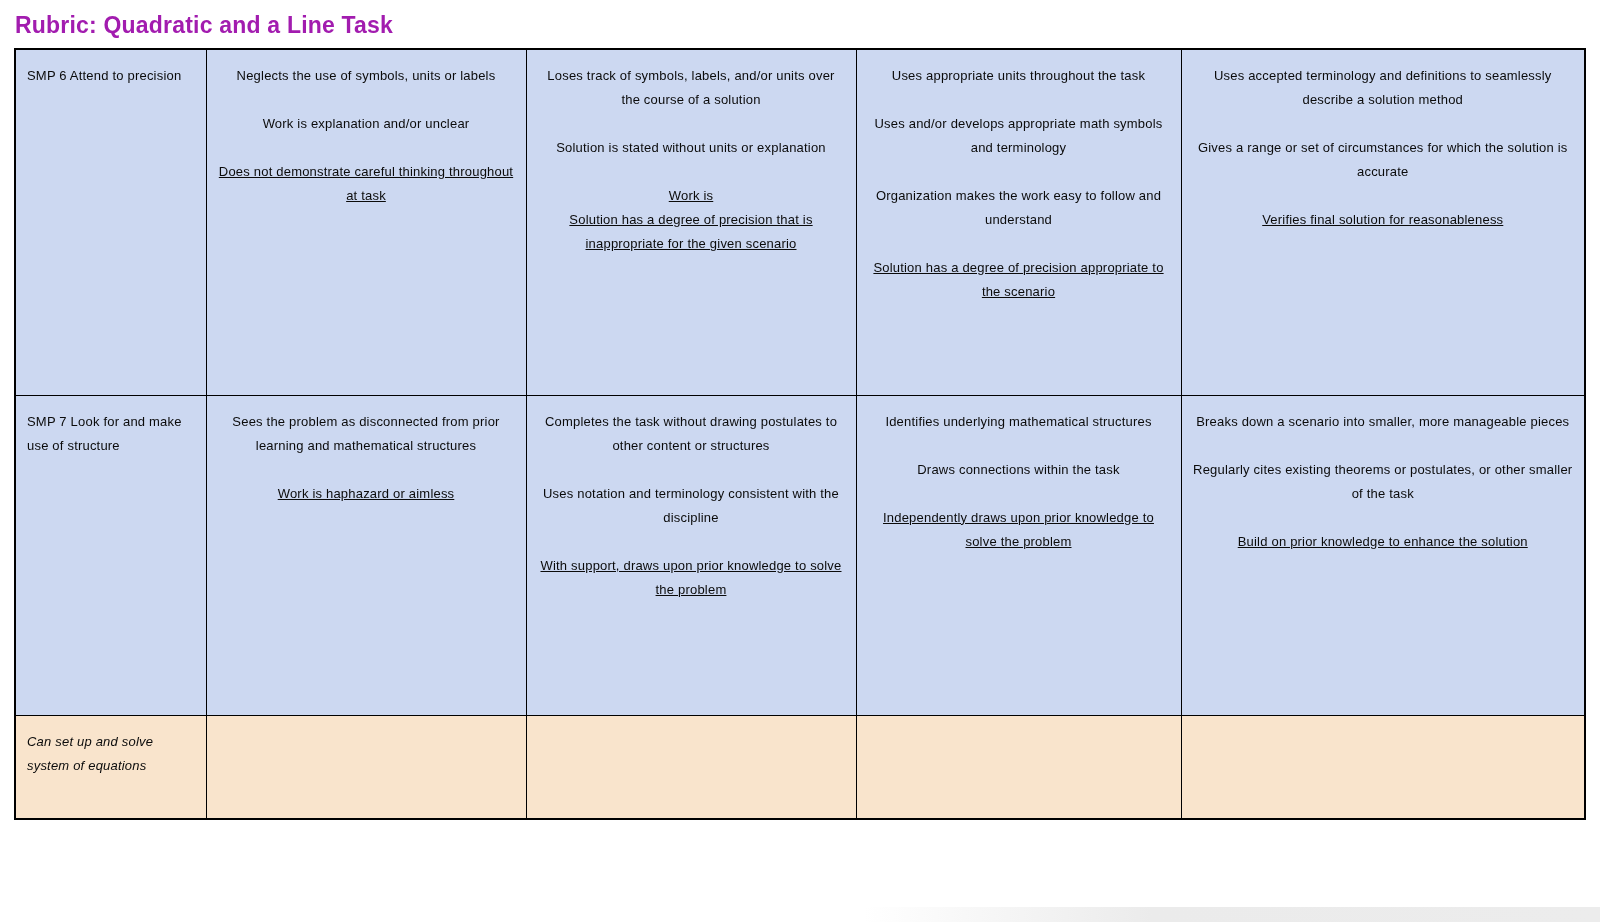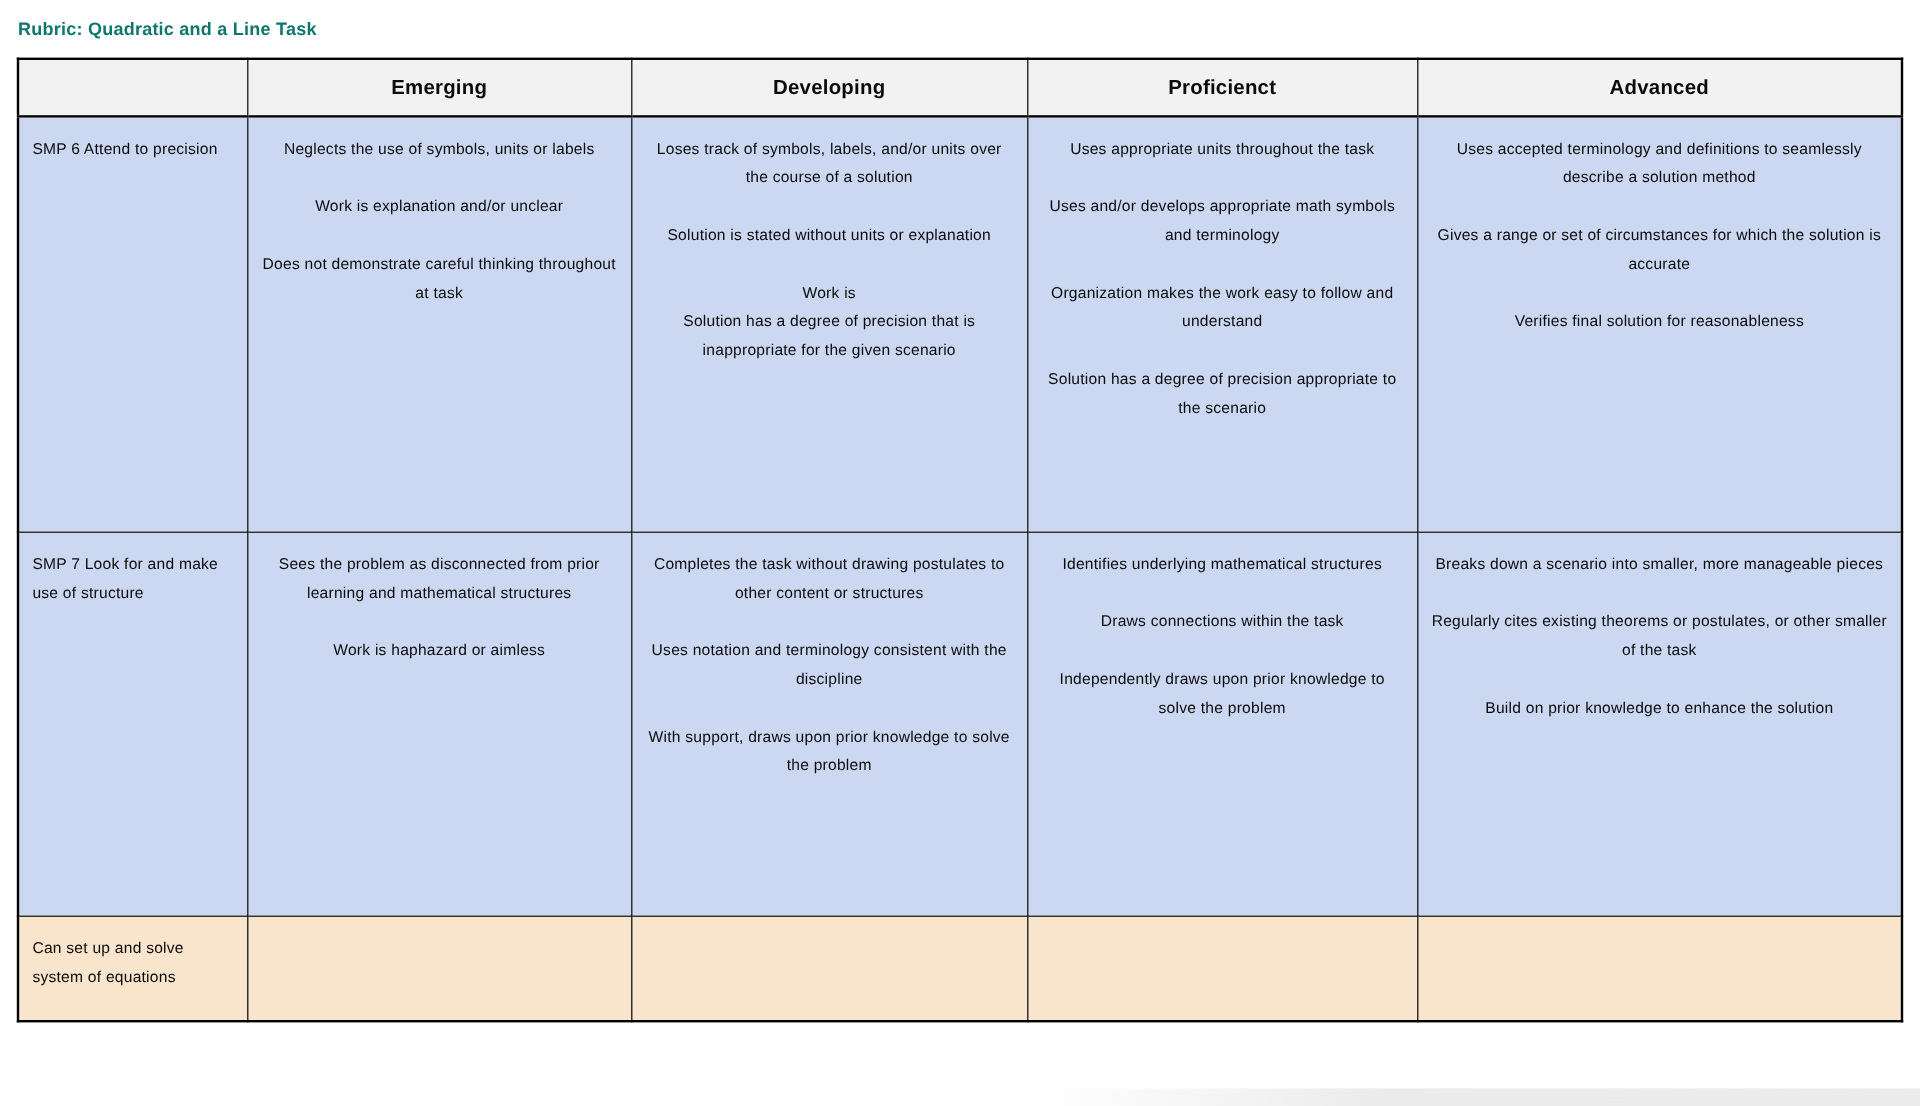--- a/index.html
+++ b/index.html
@@ -3,22 +3,22 @@
 <meta charset="utf-8">
 <style>
   html,body{margin:0;padding:0;}
   body{
     width:1600px;height:922px;position:relative;overflow:hidden;
     background:#ffffff;color:#0b0b0b;
     font-family:"Liberation Sans", sans-serif;
   }
   .title{
     margin:13px 0 4px 15px;
-    font-size:15px;font-weight:600;line-height:24px;
-    letter-spacing:0.2px;color:#0f766e;
+    font-size:23px;font-weight:600;line-height:24px;
+    letter-spacing:0.2px;color:#a21caf;
   }
   table.rubric{
     border-collapse:collapse;table-layout:fixed;
     width:1570px;margin:11px 0 0 14px;
     border:2px solid #000000;
   }
   th,td{
     border:1px solid #000000;box-sizing:border-box;
     vertical-align:top;text-align:left;
     font-size:13px;line-height:24px;letter-spacing:0.2px;
@@ -26,51 +26,44 @@
   }
   tr.head-row th{
     background:#f2f2f2;height:48px;padding:0 6px;
     vertical-align:middle;text-align:center;
     font-size:17px;font-weight:600;letter-spacing:0.2px;
     border-bottom:2px solid #000000;
   }
   tr.r1{height:346px;}
   tr.r2{height:320px;}
   tr.r3{height:110px;}
-  tr.r4{height:88px;}
+  tr.r4{height:104px;font-style:italic;}
   tr.blue  td{background:#ccd8f1;}
   tr.orange td{background:#f9e4cc;}
   td .par{margin:0 0 24px 0;white-space:pre-line;text-align:center;}
-  td .par:last-child{margin-bottom:0;}
+  td .par:last-child{margin-bottom:0;text-decoration:underline;}
   .bottom-shade{
     position:absolute;left:0;bottom:0;width:1600px;height:15px;
     background:linear-gradient(90deg,#ffffff 0%,#ffffff 54%,#ebebeb 72%,#ececec 100%);
   }
 </style>
 </head>
 <body>
 
 <h1 class="title">Rubric: Quadratic and a Line Task</h1>
 
 <table class="rubric">
   <colgroup>
     <col style="width:191px">
     <col style="width:320px">
     <col style="width:330px">
     <col style="width:325px">
     <col style="width:404px">
   </colgroup>
   <tbody>
-    <tr class="head-row">
-      <th></th>
-      <th>Emerging</th>
-      <th>Developing</th>
-      <th>Proficienct</th>
-      <th>Advanced</th>
-    </tr>
 
     <tr class="r1 blue">
       <td>SMP 6 Attend to precision</td>
       <td>
           <p class="par">Neglects the use of symbols, units or labels</p>
           <p class="par">Work is explanation and/or unclear</p>
           <p class="par">Does not demonstrate careful thinking throughout at task</p>
         </td>
       <td>
           <p class="par">Loses track of symbols, labels, and/or units over the course of a solution</p>

